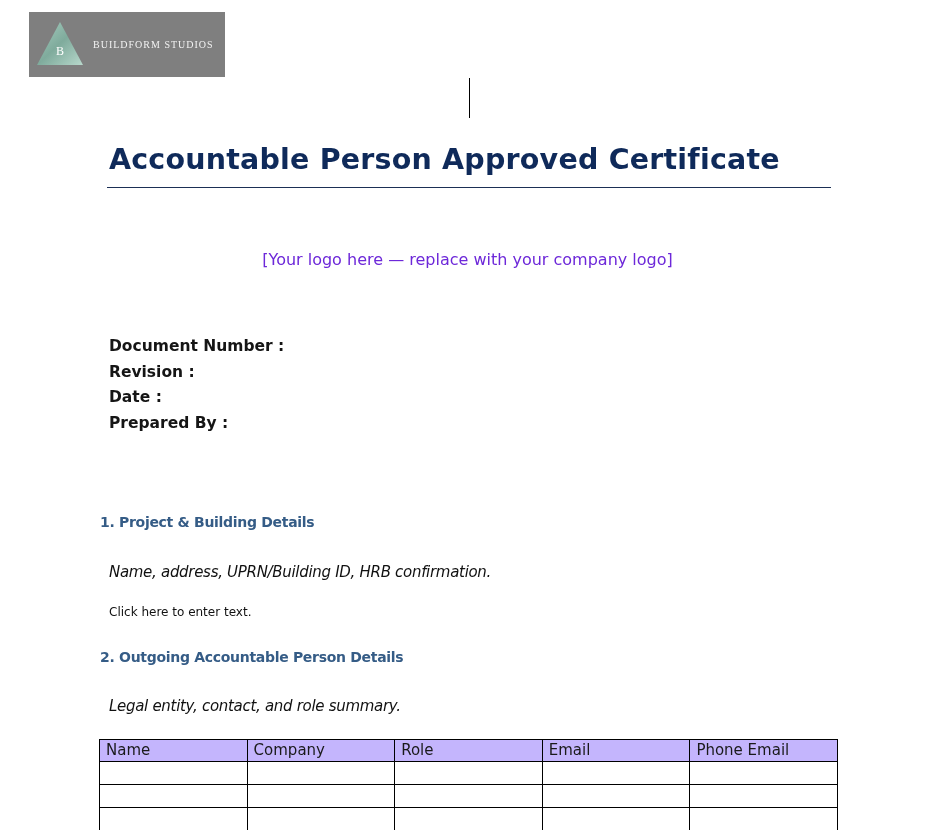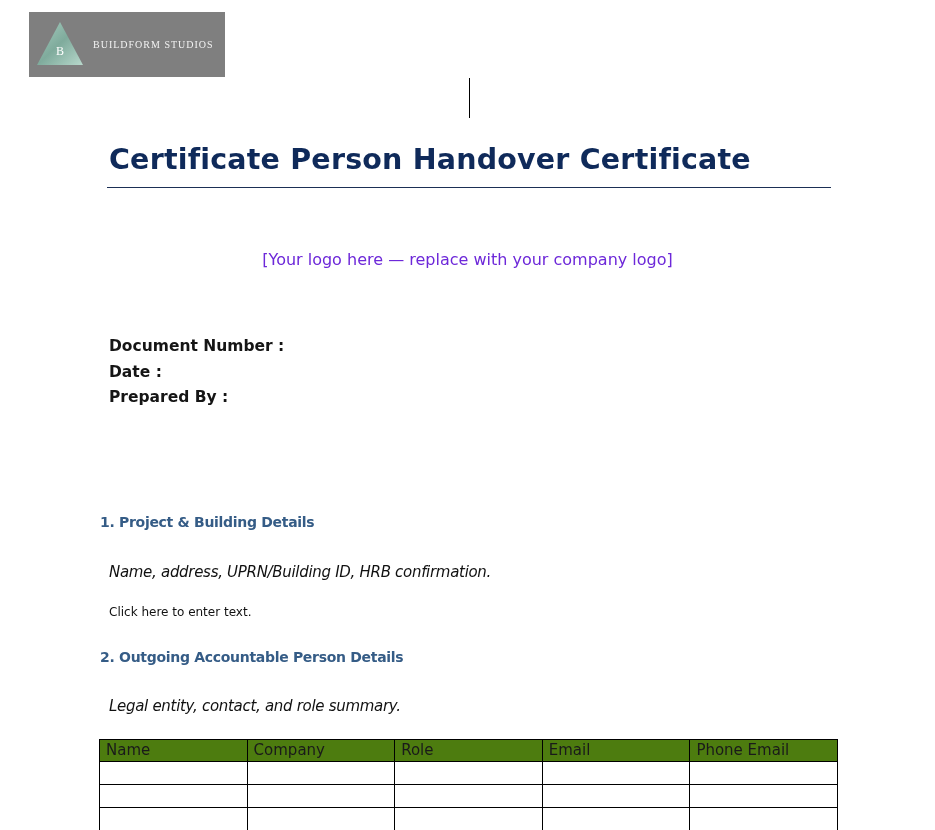--- a/index.html
+++ b/index.html
@@ -24,21 +24,21 @@
   .h2.s2 { top: 649px; }
 
   .desc { position: absolute; left: 109px; font-family: "DejaVu Sans", sans-serif; font-style: italic; font-size: 15px; color: #111; white-space: nowrap; letter-spacing: -0.3px; }
   .desc.d1 { top: 563px; }
   .desc.d2 { top: 697px; }
 
   .body-text { position: absolute; left: 109px; top: 605px; font-family: "DejaVu Sans", sans-serif; font-size: 12px; color: #111; white-space: nowrap; }
 
   table.grid { position: absolute; left: 99px; top: 739px; width: 739px; border-collapse: collapse; table-layout: fixed; }
   table.grid th, table.grid td { border: 1px solid #000; padding: 0 0 0 9px; text-align: left; font-family: "DejaVu Sans", sans-serif; font-weight: normal; font-size: 15px; color: #1a1a1a; }
-  table.grid th { background: #4d7c0f; height: 21px; line-height: 21px; padding-left: 6px; }
+  table.grid th { background: #c4b5fd; height: 21px; line-height: 21px; padding-left: 6px; }
   table.grid td { height: 22px; }
 </style>
 </head>
 <body>
 
 <div class="logo-box">
   <svg class="logo-tri" viewBox="0 0 50 47">
     <defs>
       <linearGradient id="tg" x1="0" y1="0" x2="1" y2="1">
         <stop offset="0" stop-color="#a9cfc2"></stop>
@@ -47,27 +47,28 @@
       </linearGradient>
     </defs>
     <polygon points="25,2 48,45 2,45" fill="url(#tg)"></polygon>
     <text x="25" y="35" text-anchor="middle" font-family="Liberation Serif, serif" font-size="12" fill="#ffffff">B</text>
   </svg>
   <span class="logo-text">BUILDFORM STUDIOS</span>
 </div>
 
 <div class="cursor"></div>
 
-<h1 class="title" style="margin:0">Certificate Person Handover Certificate</h1>
+<h1 class="title" style="margin:0">Accountable Person Approved Certificate</h1>
 <div class="title-rule"></div>
 
 <div class="logo-placeholder">[Your logo here — replace with your company logo]</div>
 
 <div class="meta">
   <div>Document Number :</div>
+  <div>Revision :</div>
   <div>Date :</div>
   <div>Prepared By :</div>
 </div>
 
 <h2 class="h2 s1" style="margin:0">1. Project &amp; Building Details</h2>
 <div class="desc d1">Name, address, UPRN/Building ID, HRB confirmation.</div>
 <div class="body-text">Click here to enter text.</div>
 
 <h2 class="h2 s2" style="margin:0">2. Outgoing Accountable Person Details</h2>
 <div class="desc d2">Legal entity, contact, and role summary.</div>

